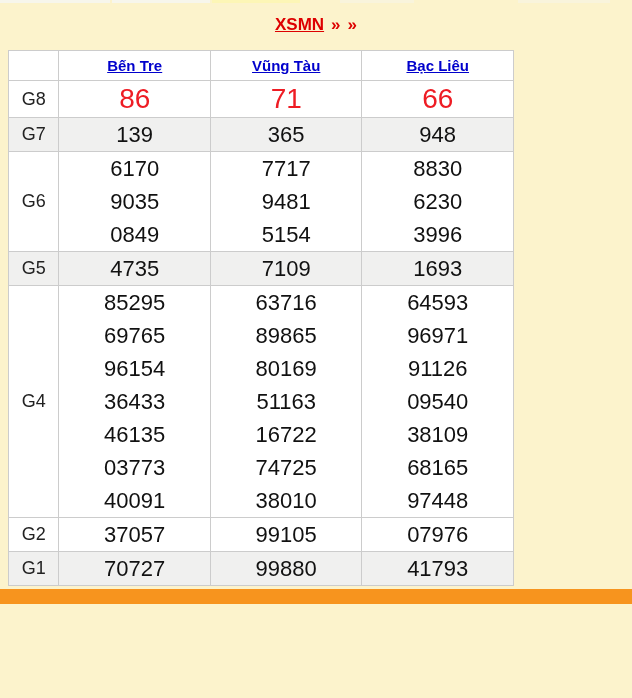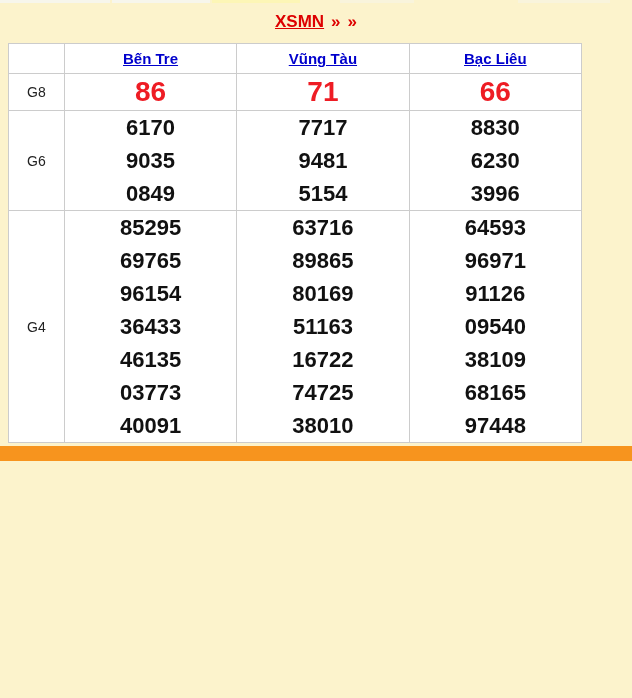--- a/index.html
+++ b/index.html
@@ -12,50 +12,50 @@
   
   .top-strip{position:absolute;top:0;left:0;width:632px;height:3px;}
   .top-strip .seg{position:absolute;top:0;height:3px;}
   .seg1{left:0;width:110px;background:#F7F6EC;}
   .seg2{left:112px;width:98px;background:#F7F6EC;}
   .seg3{left:212px;width:88px;background:#FDF6B6;}
   .seg4{left:340px;width:74px;background:#F9F4DC;}
   .seg5{left:518px;width:92px;background:#F9F4DC;}
 
   .breadcrumb{
-    height:43px;display:flex;align-items:center;justify-content:center;
+    height:50px;display:flex;align-items:center;justify-content:center;
     font-size:17px;font-weight:bold;color:#DD0000;gap:7px;
   }
   .breadcrumb a{color:#DD0000;text-decoration:underline;cursor:pointer;}
   .breadcrumb .sep{text-decoration:none;}
 
   table.results{
     border-collapse:collapse;
     margin:0 12px 3px 8px;
-    width:574px;
+    width:506px;
     background:#eab308;
     border:1px solid #C6C2BA;
   }
   table.results th, table.results td{
     border:1px solid #CCCCCC;
     text-align:center;
     padding:0;
   }
   table.results thead th{
     height:29px;font-size:15px;font-weight:bold;background:#FFFFFF;
   }
   table.results thead a{color:#0000CC;text-decoration:underline;cursor:pointer;}
   col.label-col{width:60px;}
   col.val-col{width:185px;}
 
   tbody tr{background:#FFFFFF;}
   tbody tr.alt{background:#F0F0EF;}
-  td.label{font-size:14px;color:#222;}
+  td.label{font-size:18px;color:#222;}
   .val{
-    font-size:22px;font-weight:bold;color:#111;
+    font-size:22px;font-weight:normal;color:#111;
     line-height:33px;
   }
   td.special .val{color:#EE1C24;}
   tbody tr:first-child td.special .val{font-size:28px;line-height:36px;}
   tbody tr:last-child td.special .val{font-size:30px;line-height:36px;}
 
   .accent-bar{height:15px;width:632px;background:#F7941E;}
 </style>
 </head>
 <body>
@@ -95,36 +95,60 @@
         <td class="cell special">
           <div class="val">86</div>
         </td>
         <td class="cell special">
           <div class="val">71</div>
         </td>
         <td class="cell special">
           <div class="val">66</div>
         </td>
       </tr>
+      <tr class="alt">
+        <td class="label">G7</td>
+        <td class="cell">
+          <div class="val">139</div>
+        </td>
+        <td class="cell">
+          <div class="val">365</div>
+        </td>
+        <td class="cell">
+          <div class="val">948</div>
+        </td>
+      </tr>
       <tr>
         <td class="label">G6</td>
         <td class="cell">
           <div class="val">6170</div>
           <div class="val">9035</div>
           <div class="val">0849</div>
         </td>
         <td class="cell">
           <div class="val">7717</div>
           <div class="val">9481</div>
           <div class="val">5154</div>
         </td>
         <td class="cell">
           <div class="val">8830</div>
           <div class="val">6230</div>
           <div class="val">3996</div>
+        </td>
+      </tr>
+      <tr class="alt">
+        <td class="label">G5</td>
+        <td class="cell">
+          <div class="val">4735</div>
+        </td>
+        <td class="cell">
+          <div class="val">7109</div>
+        </td>
+        <td class="cell">
+          <div class="val">1693</div>
         </td>
       </tr>
       <tr>
         <td class="label">G4</td>
         <td class="cell">
           <div class="val">85295</div>
           <div class="val">69765</div>
           <div class="val">96154</div>
           <div class="val">36433</div>
           <div class="val">46135</div>
@@ -143,16 +167,40 @@
         <td class="cell">
           <div class="val">64593</div>
           <div class="val">96971</div>
           <div class="val">91126</div>
           <div class="val">09540</div>
           <div class="val">38109</div>
           <div class="val">68165</div>
           <div class="val">97448</div>
         </td>
       </tr>
+      <tr>
+        <td class="label">G2</td>
+        <td class="cell">
+          <div class="val">37057</div>
+        </td>
+        <td class="cell">
+          <div class="val">99105</div>
+        </td>
+        <td class="cell">
+          <div class="val">07976</div>
+        </td>
+      </tr>
+      <tr class="alt">
+        <td class="label">G1</td>
+        <td class="cell">
+          <div class="val">70727</div>
+        </td>
+        <td class="cell">
+          <div class="val">99880</div>
+        </td>
+        <td class="cell">
+          <div class="val">41793</div>
+        </td>
+      </tr>
     </tbody>
 </table>
 
 <div class="accent-bar"></div>
 
 </body></html>

